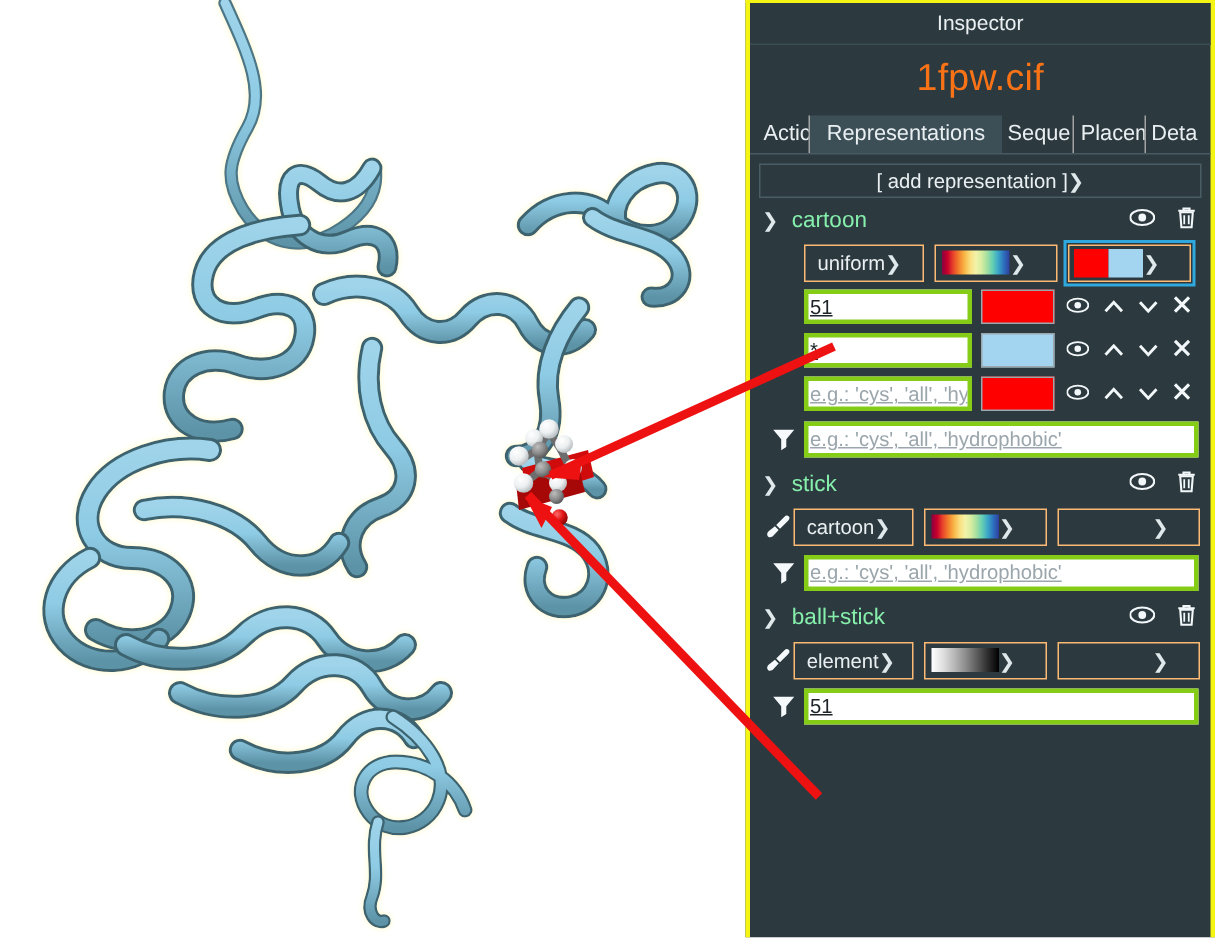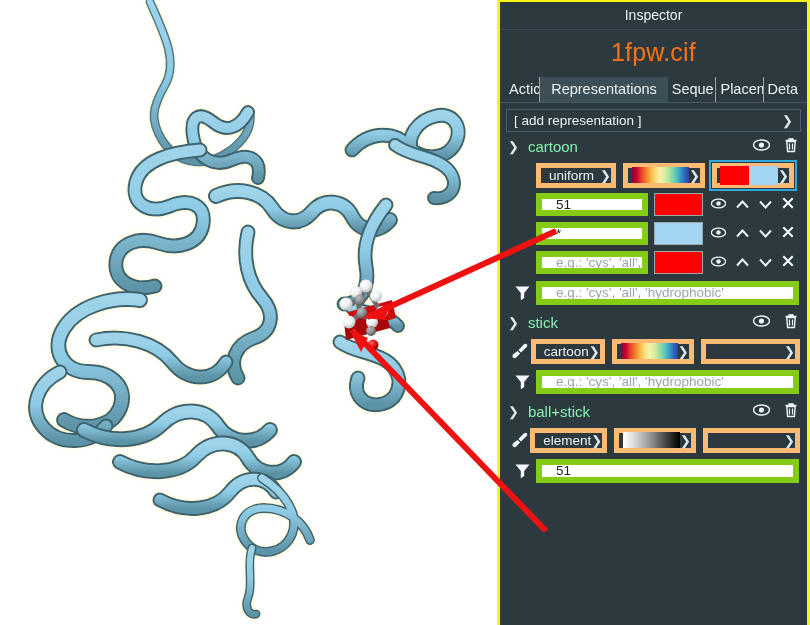--- a/index.html
+++ b/index.html
@@ -79,75 +79,76 @@
   .add-rep {
     margin: 6px 6px 0 6px;
     height: 23px;
     border: 1px solid #4a5d64;
     background: #2c3a40;
     display: flex; align-items: center;
     padding: 0 7px;
     box-sizing: border-box;
     font-size: 13.5px;
     color: #eaf0f2;
-    justify-content: space-between;
+    justify-content: center;
   }
 
   .rep-header {
     display: flex; align-items: center;
     height: 28px;
     padding: 0 9px 0 8px;
     box-sizing: border-box;
   }
   .rep-header .caret { margin-right: 9px; }
   .rep-name { font-size: 15px; color: #86efac; flex: 1; }
   .rep-header .hicon { margin-left: 14px; }
 
   .ctl-row { display: flex; align-items: center; height: 30px; padding-left: 8px; }
   .brush-cell { width: 28px; display: flex; justify-content: center; align-items: center; }
   .funnel-cell { width: 28px; display: flex; justify-content: center; align-items: center; }
 
   .combo {
-    border: 5px solid #fdba74;
+    border: 1px solid #fdba74;
     background: #2c3a40;
     height: 25px;
     box-sizing: border-box;
     display: flex;
     align-items: center;
     justify-content: space-between;
-    padding: 0 0 0 8px;
+    padding: 0 20px 0 8px;
     font-size: 13.5px;
     color: #eaf0f2;
     margin-right: 7px;
   }
   .combo.w-mode { width: 80px; }
   .combo.w-grad { width: 82px; padding-left: 4px; }
   .combo.w-sw   { width: 82px; padding-left: 3px; }
   .combo.w-blank{ width: 118px; }
   .combo.focusring {
     outline: 2px solid #2fa8dd;
     outline-offset: 1px;
     margin-right: 9px;
   }
   .grad-chip { width: 57px; height: 16px; }
   .sw-pair { display:flex; width: 58px; height: 19px; }
   .sw-pair > div { flex: 1; height: 100%; }
 
   .txtrow { display: flex; align-items: center; height: 29px; padding-left: 8px; }
   .txtbox {
     background: #ffffff;
-    border: 6px solid #84cc16;
+    border: 3px solid #84cc16;
     height: 23px;
     box-sizing: border-box;
     display: flex; align-items: center;
-    padding-left: 14px;
+    padding-left: 1px;
     font-size: 13.5px;
     color: #1d2326;
     overflow: hidden;
     white-space: nowrap;
+    text-decoration: underline;
   }
   .txtbox.ph { color: #9aa6ac; }
   .sel-input { width: 112px; margin-left: 28px; }
   .colorchip { width: 47px; height: 21px; border: 1px solid #9aa7ad; margin-left: 6px; }
   .act-icons { display: flex; align-items: center; margin-left: 8px; gap: 10px; }
 
   .filter-row { display: flex; align-items: center; height: 31px; padding-left: 8px; }
   .filter-input { flex: 1; margin-right: 8px; height: 24px; }
   .caret { color: #dfe8eb; font-size: 13px; }
 

